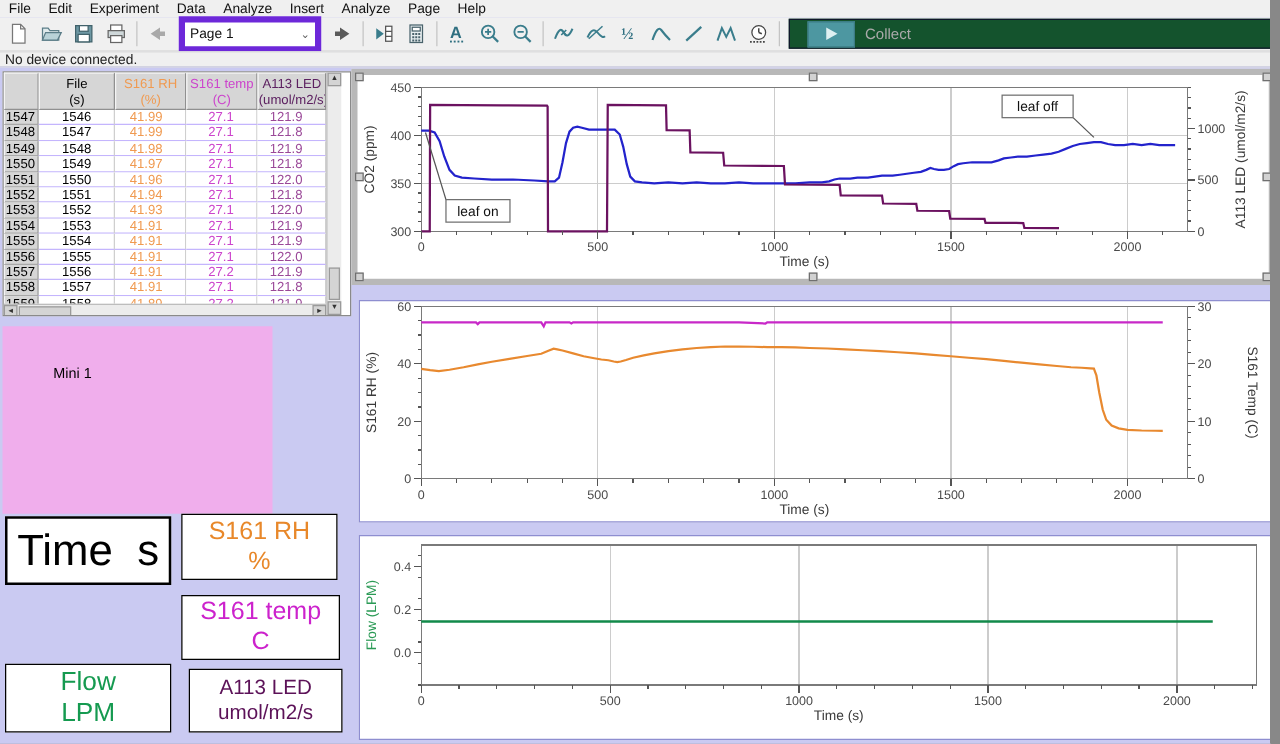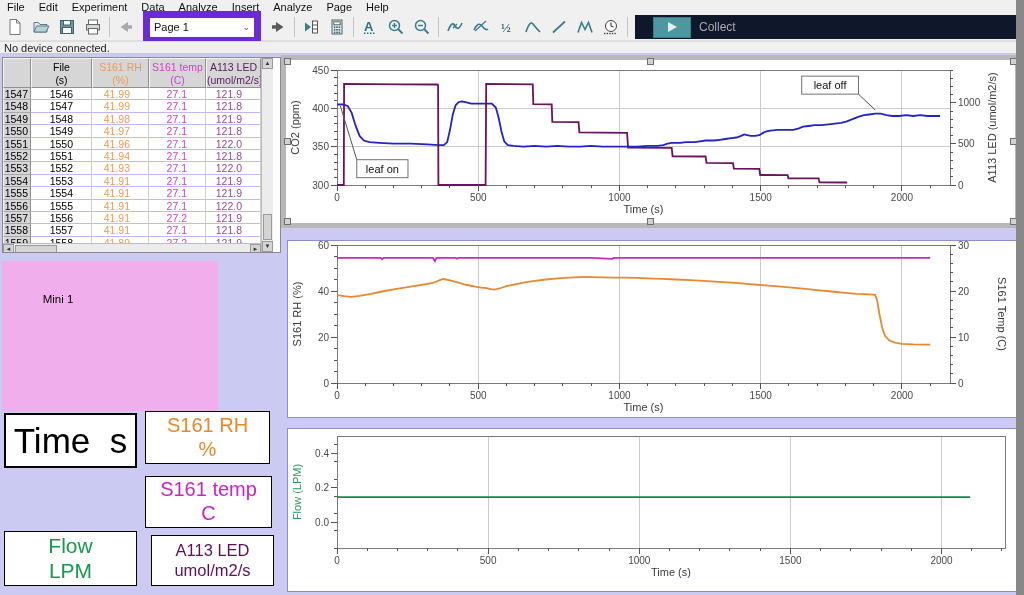--- a/index.html
+++ b/index.html
@@ -7,24 +7,24 @@
   .app{position:relative;width:1016px;height:595px;background:#cacaf2;overflow:hidden;}
 
   
   .menubar{position:absolute;left:0;top:0;width:1024px;height:14px;background:#f0f0f0;
     font-size:11px;color:#111;display:flex;align-items:center;gap:0;}
   .menubar span{padding:0 7px;cursor:default;}
   .toolbar{position:absolute;left:0;top:14px;width:1024px;height:27px;background:#f0f0f0;
     display:flex;align-items:center;padding-left:2px;box-sizing:border-box;border-bottom:1px solid #e0e0e0;}
   .tbtn{width:26px;height:24px;display:flex;align-items:center;justify-content:center;background:transparent;border:none;padding:0;}
   .tsep{width:1px;height:20px;background:#c4c4c4;margin:0 3px;}
-  .page-combo{height:19px;width:96px;background:#fff;border:7px solid #6d28d9;font-size:11px;
+  .page-combo{height:19px;width:96px;background:#fff;border:5px solid #6d28d9;font-size:11px;
     display:flex;align-items:center;justify-content:space-between;padding:0 4px;margin:0 4px;color:#111;}
   .page-combo .chev{color:#555;font-size:9px;}
-  .collect-bar{flex:1;height:24px;margin-left:4px;border:4px solid #0f172a;background:#0f172a;
+  .collect-bar{flex:1;height:24px;margin-left:4px;border:1px solid #0f172a;background:#14532d;
     display:flex;align-items:center;padding-left:14px;box-sizing:border-box;}
   .collect-btn{width:38px;height:21px;background:#4d97a1;border:1px solid #3c7c85;display:flex;
     align-items:center;justify-content:center;padding:0;}
   .collect-label{color:#a9a9a9;font-size:12px;margin-left:8px;}
   .statusbar{position:absolute;left:0;top:41px;width:1024px;height:13px;background:#f0f0f0;
     font-size:11px;color:#222;display:flex;align-items:center;padding-left:4px;box-sizing:border-box;
     border-top:1px solid #dcdcdc;border-bottom:1px solid #c9c9dd;}
 
   
   .dtable{position:absolute;left:2px;top:57px;width:279px;height:196px;background:#fff;

